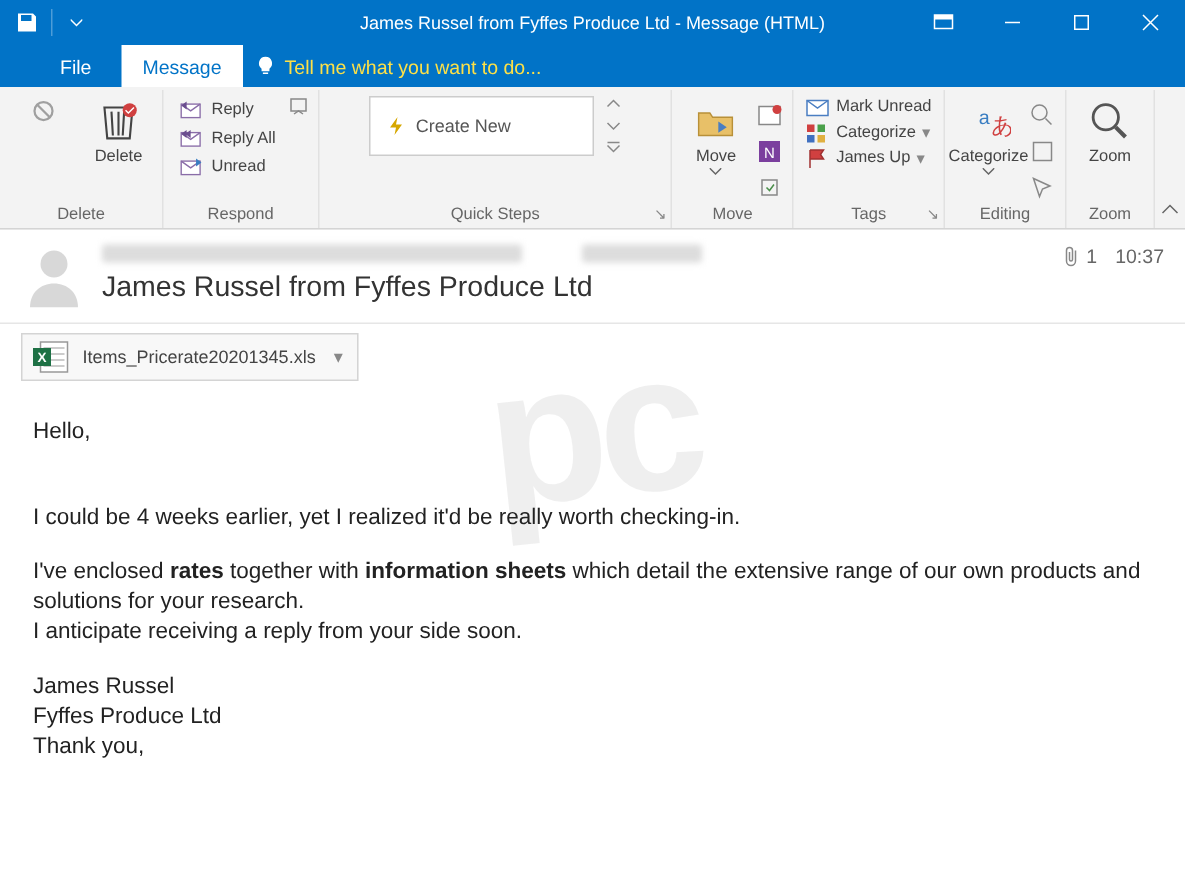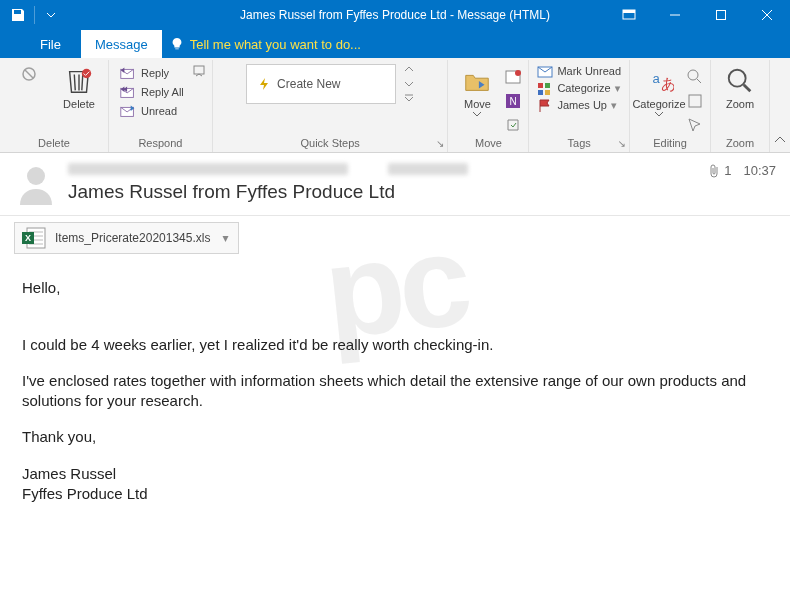--- a/index.html
+++ b/index.html
@@ -53,21 +53,21 @@
 .attach-ind{display:flex;align-items:center;gap:4px}
 
 
 .attrow{padding:6px 14px;display:flex}
 .attitem{display:flex;align-items:center;border:1px solid #d4d4d4;background:#f8f8f8;padding:4px 6px;gap:8px;font-size:12px;color:#444}
 .attitem .dd{padding:0 4px;color:#888;cursor:pointer}
 
 
 .msgbody{padding:18px 22px;font-family:Georgia,"Times New Roman",serif;font-size:15px;color:#222;line-height:1.35;position:relative}
 .msgbody p{margin-bottom:16px}
-.msgbody strong{font-weight:400}
+.msgbody strong{font-weight:700}
 
 
 .wm{position:absolute;left:50%;top:48%;transform:translate(-50%,-50%) rotate(-6deg);font-size:130px;font-weight:700;color:rgba(210,210,210,0.35);font-family:Arial,sans-serif;pointer-events:none;letter-spacing:-6px;z-index:0}
 .wm2{position:absolute;left:58%;top:62%;transform:translate(-50%,-50%);font-size:40px;font-weight:700;color:rgba(210,210,210,0.3);font-family:Arial,sans-serif;pointer-events:none;font-style:italic}
 </style>
 </head>
 <body>
 
 <div class="wm">pc</div>
 <div class="wm2"></div>
@@ -358,19 +358,20 @@
 </div>
 
 <div class="msgbody">
   <p>Hello,</p>
   <p>
     <br>
     <span>I could be 4 weeks earlier, yet I realized it'd be really worth checking-in.</span>
   </p>
   <p>
     <span>I've enclosed </span><strong>rates</strong><span> together with </span><strong>information sheets</strong><span> which detail the extensive range of our own products and solutions for your research.</span><br>
+    <span>I anticipate receiving a reply from your side soon.</span>
   </p>
-  <p>Thank you,</p>
   <p style="margin-bottom:0">
     <span>James Russel</span><br>
     <span>Fyffes Produce Ltd</span>
   </p>
+  <p>Thank you,</p>
 </div>
 
 </body></html>

